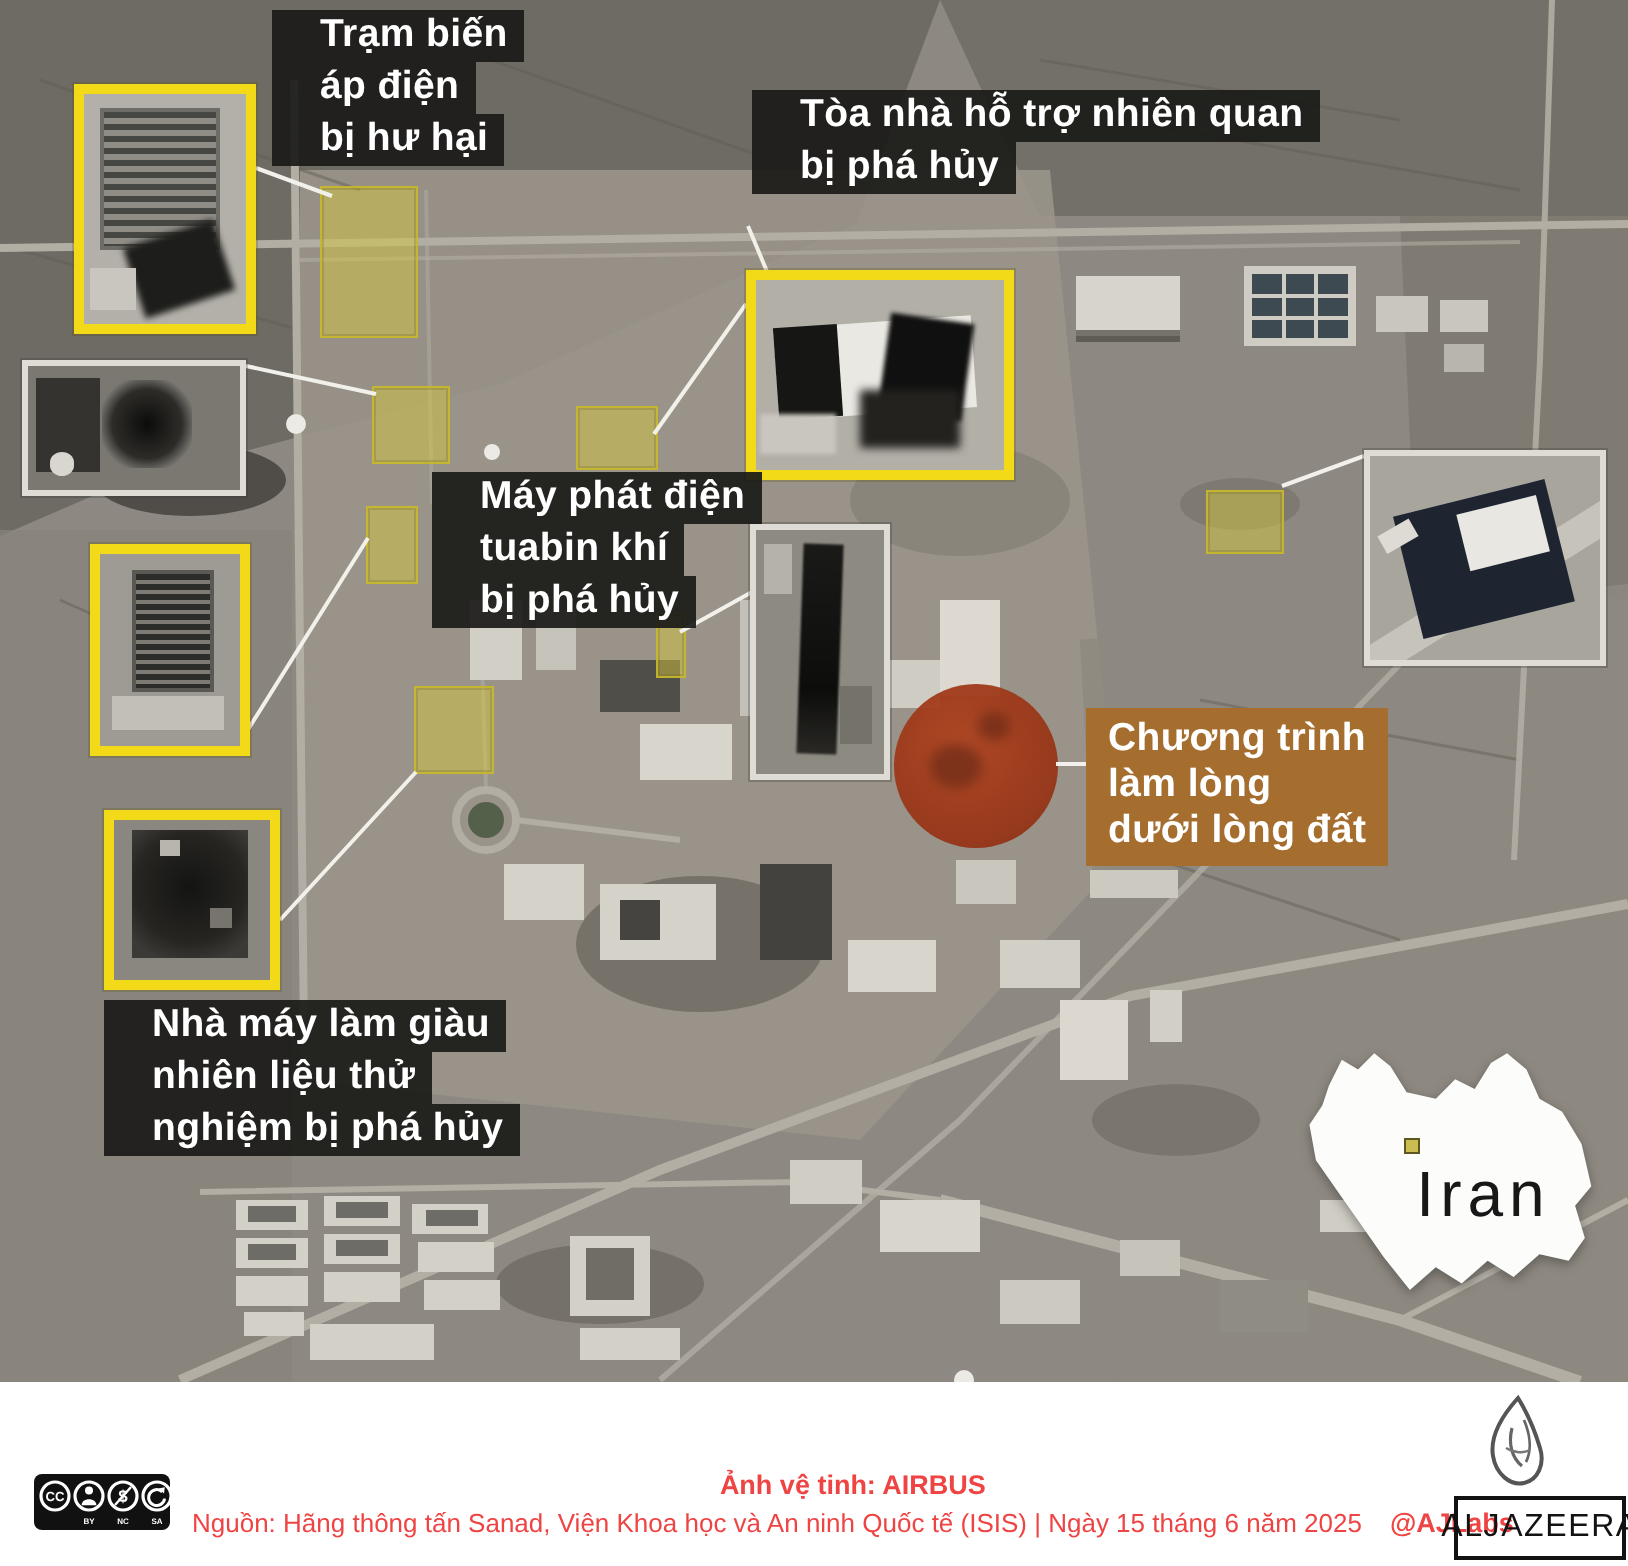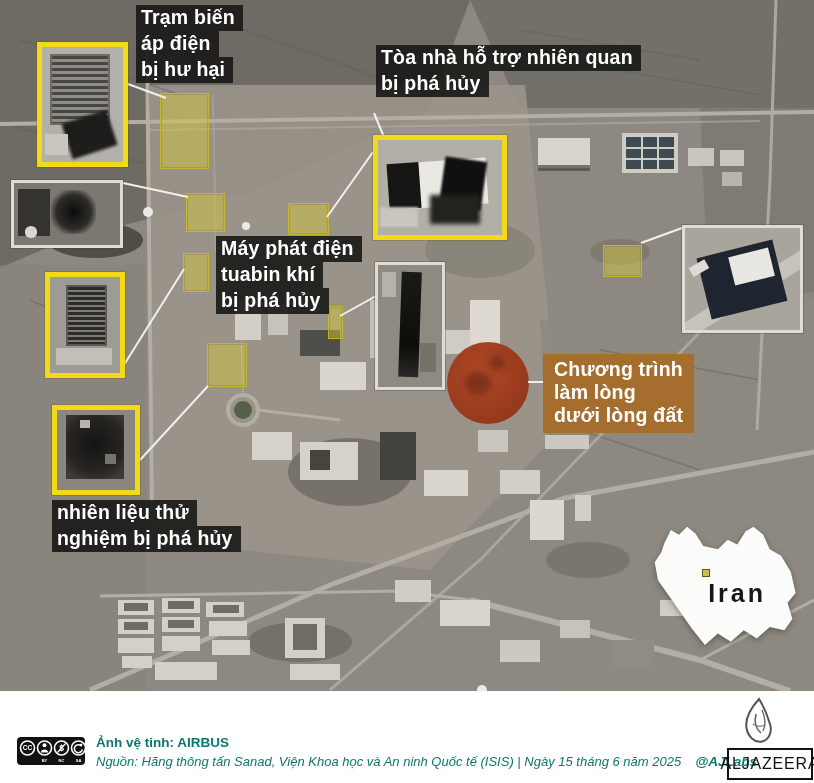--- a/index.html
+++ b/index.html
@@ -21,37 +21,37 @@
   
   .inset{position:absolute;box-sizing:border-box;z-index:6;}
   .inset.ybox{border:5px solid #f2da18;box-shadow:0 0 0 1px rgba(90,80,0,.25);}
   .inset.wbox{border:3px solid #dedcd5;box-shadow:0 0 0 1px rgba(60,60,55,.3);}
   .mini{position:relative;width:100%;height:100%;overflow:hidden;}
   .mini i{position:absolute;display:block;}
 
   
   .tag{position:absolute;z-index:8;}
   .tag span{display:block;width:max-content;background:rgba(26,26,24,.92);color:#fff;
-            font-weight:700;font-size:19.5px;line-height:23px;padding:1px 8px 2px 5px;letter-spacing:.2px;}
+            font-weight:700;font-size:19.5px;line-height:23px;padding:1px 8px 2px 24px;letter-spacing:.2px;}
   .tag.orange{background:#a56d2e;color:#fff;padding:4px 11px 6px;}
   .tag.orange span{background:none;padding:0;}
 
   
   .iran{position:absolute;left:645px;top:512px;width:162px;height:146px;z-index:7;}
   .iran svg{filter:drop-shadow(0 2px 3px rgba(40,40,40,.45));}
-  .iran .country{position:absolute;left:39%;top:46%;font-size:25px;font-weight:700;letter-spacing:3px;color:#181818;}
+  .iran .country{position:absolute;left:39%;top:46%;font-size:32px;font-weight:400;letter-spacing:3px;color:#181818;}
   .iran .marker{position:absolute;left:35%;top:39%;width:8px;height:8px;background:#cbbd4f;
                 border:1.5px solid #5d581d;box-sizing:border-box;}
 
   
   .footer{position:absolute;left:0;top:691px;width:814px;height:92px;background:#ffffff;}
   .cc-badge{position:absolute;left:17px;top:46px;}
-  .credits{position:absolute;left:96px;top:44px;color:#0f766e;}
+  .credits{position:absolute;left:96px;top:44px;color:#ef4444;text-align:center;}
   .credit-line{font-size:13.5px;font-weight:700;margin-bottom:4px;}
-  .source-line{font-size:13px;font-weight:400;display:flex;align-items:baseline;gap:14px;font-style:italic;}
+  .source-line{font-size:13px;font-weight:400;display:flex;align-items:baseline;gap:14px;}
   .source-line b{font-weight:800;font-size:13.5px;}
   .aj-flame{position:absolute;left:742px;top:5px;}
   .aj-box{position:absolute;left:727px;top:57px;width:86px;height:32px;border:2.5px solid #121212;
           box-sizing:border-box;display:flex;align-items:center;justify-content:center;
           font-size:16px;font-weight:400;letter-spacing:.8px;color:#121212;}
 </style>
 </head>
 <body>
 
 <div class="canvas">
@@ -268,20 +268,21 @@
       <span>bị phá hủy</span>
     </div>
 
     <div class="tag orange" style="left:543px;top:354px;">
       <span>Chương trình</span>
       <span>làm lòng</span>
       <span>dưới lòng đất</span>
     </div>
 
     <div class="tag" style="left:52px;top:500px;">
+      <span>Nhà máy làm giàu</span>
       <span>nhiên liệu thử</span>
       <span>nghiệm bị phá hủy</span>
     </div>
 
     <div class="iran">
       <svg width="162" height="146" viewBox="0 0 100 90">
         <path d="M12,19 L16,11 L21,14 L26,9 L31,13 L36,21 L45,23 L51,17 L57,20 L62,12 L67,9 L73,14 L77,23 L84,27 L90,37 L93,50 L88,56 L91,66 L86,73 L77,71 L69,78 L61,73 L53,80 L45,75 L37,82 L29,72 L22,62 L15,52 L8,42 L6,31 L10,25 Z" fill="#fcfcfa"></path>
       </svg>
       <span class="marker"></span>
       <span class="country">Iran</span>

